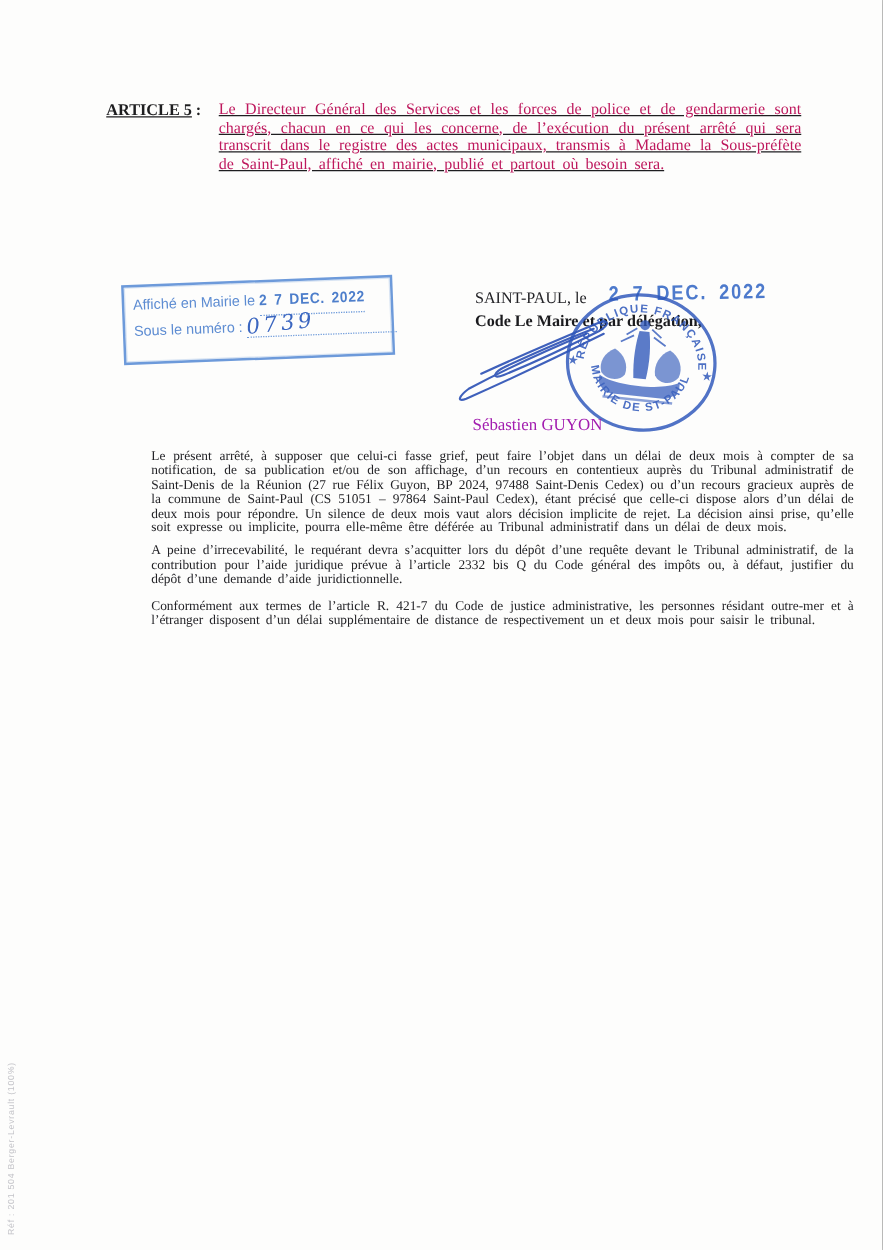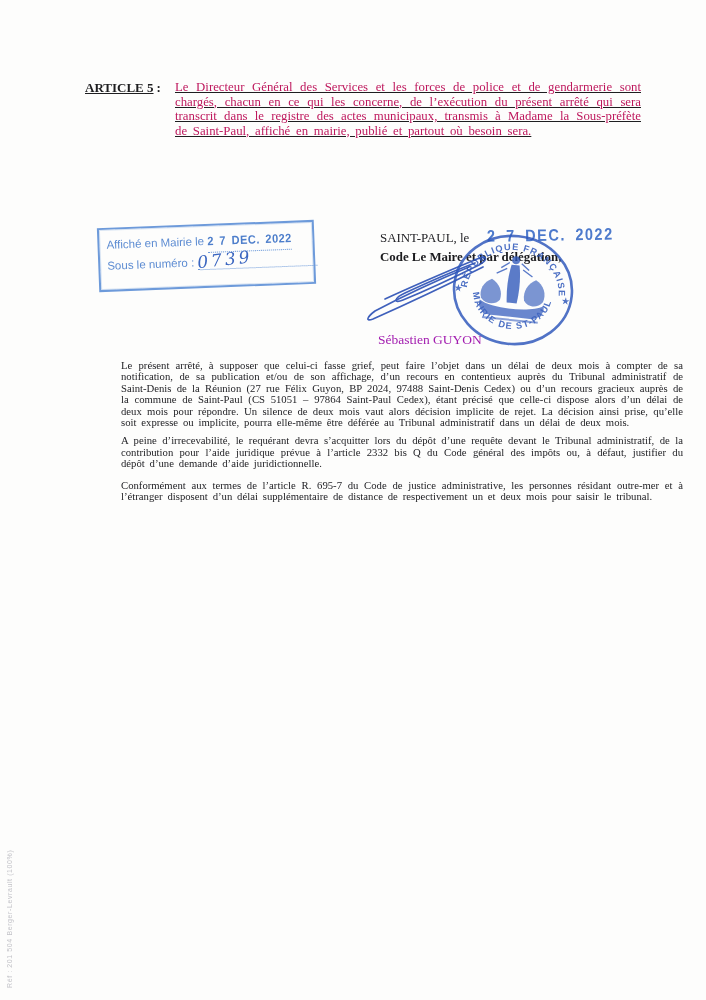--- a/index.html
+++ b/index.html
@@ -157,18 +157,18 @@
         <rect x="34" y="86" width="56" height="2" opacity="0.7"></rect>
       </g>
     </g>
   </svg>
 
   <div class="signatory-name">Sébastien GUYON</div>
 
   <div class="legal-block">
     <p>Le présent arrêté, à supposer que celui-ci fasse grief, peut faire l’objet dans un délai de deux mois à compter de sa notification, de sa publication et/ou de son affichage, d’un recours en contentieux auprès du Tribunal administratif de Saint-Denis de la Réunion (27 rue Félix Guyon, BP 2024, 97488 Saint-Denis Cedex) ou d’un recours gracieux auprès de la commune de Saint-Paul (CS 51051 – 97864 Saint-Paul Cedex), étant précisé que celle-ci dispose alors d’un délai de deux mois pour répondre. Un silence de deux mois vaut alors décision implicite de rejet. La décision ainsi prise, qu’elle soit expresse ou implicite, pourra elle-même être déférée au Tribunal administratif dans un délai de deux mois.</p>
     <p>A peine d’irrecevabilité, le requérant devra s’acquitter lors du dépôt d’une requête devant le Tribunal administratif, de la contribution pour l’aide juridique prévue à l’article 2332 bis Q du Code général des impôts ou, à défaut, justifier du dépôt d’une demande d’aide juridictionnelle.</p>
-    <p>Conformément aux termes de l’article R. 695-7 du Code de justice administrative, les personnes résidant outre-mer et à l’étranger disposent d’un délai supplémentaire de distance de respectivement un et deux mois pour saisir le tribunal.</p>
+    <p>Conformément aux termes de l’article R. 421-7 du Code de justice administrative, les personnes résidant outre-mer et à l’étranger disposent d’un délai supplémentaire de distance de respectivement un et deux mois pour saisir le tribunal.</p>
   </div>
 
   <div class="imprint">Réf : 201 504 Berger-Levrault (100%)</div>
 
 </div>
 
 </body></html>

